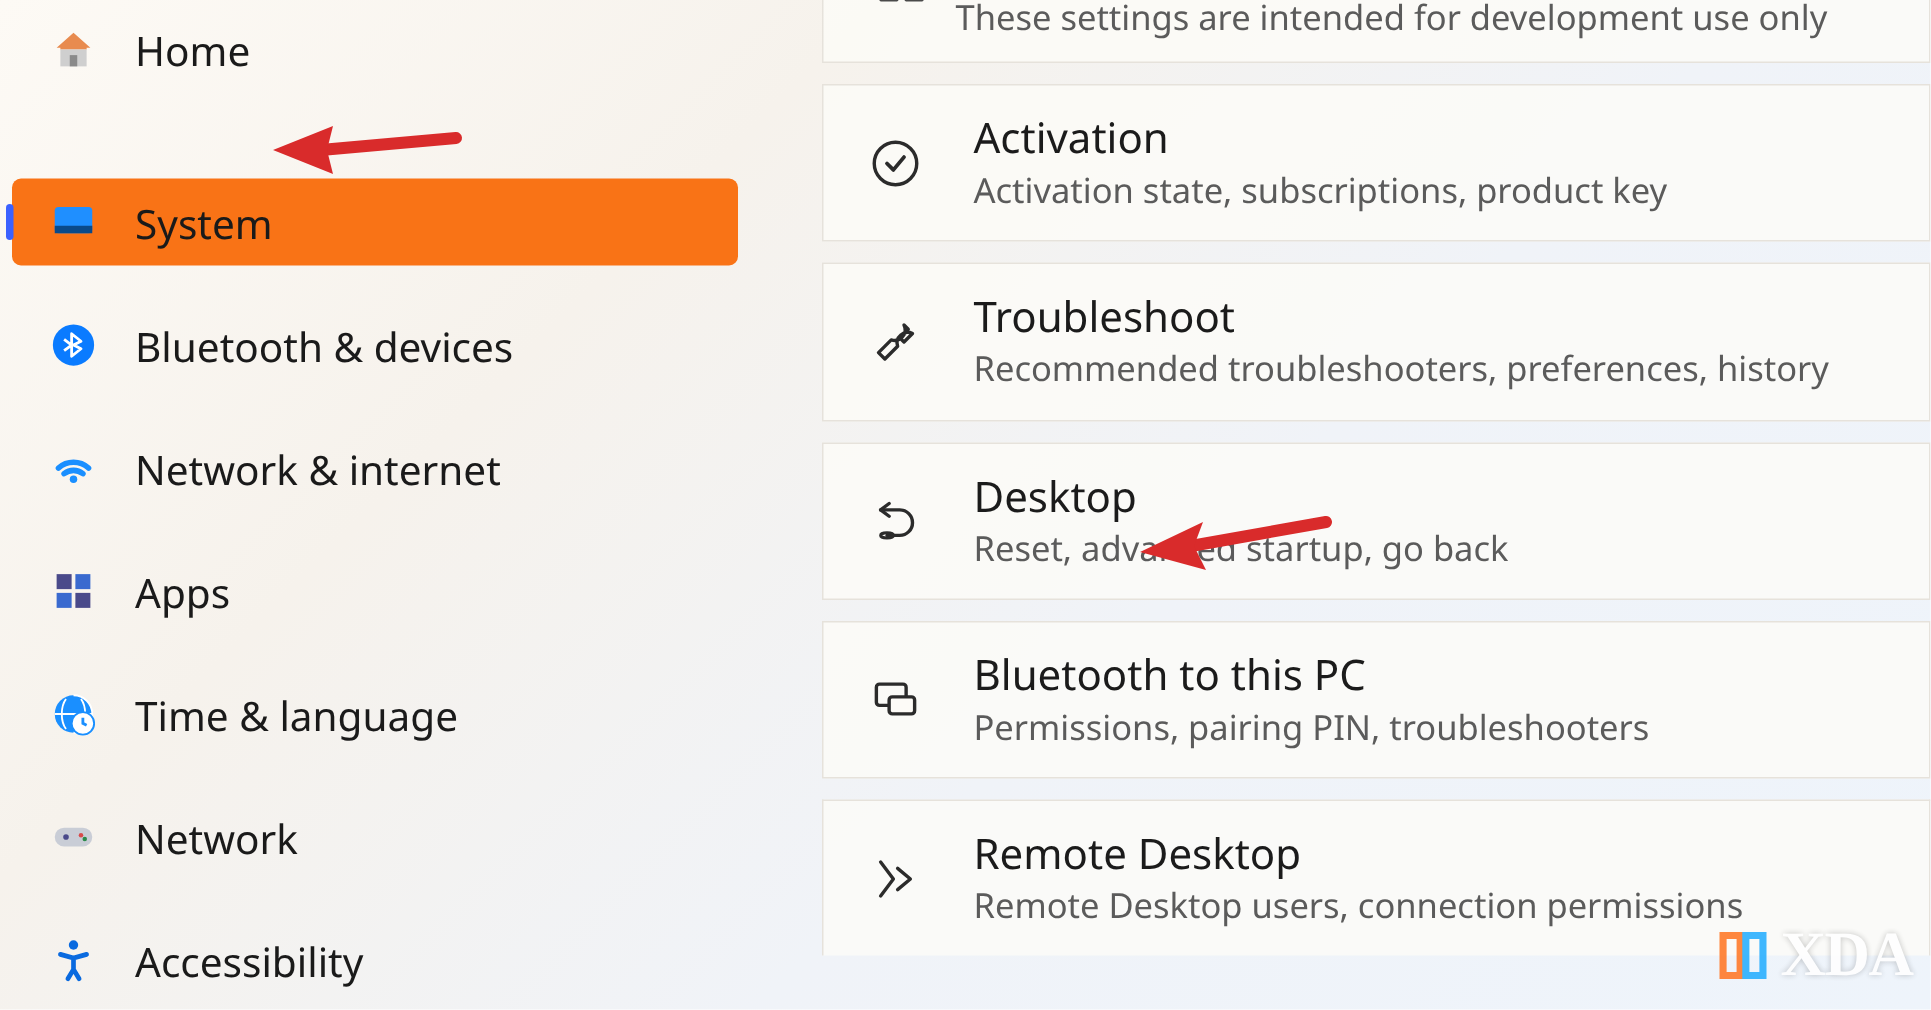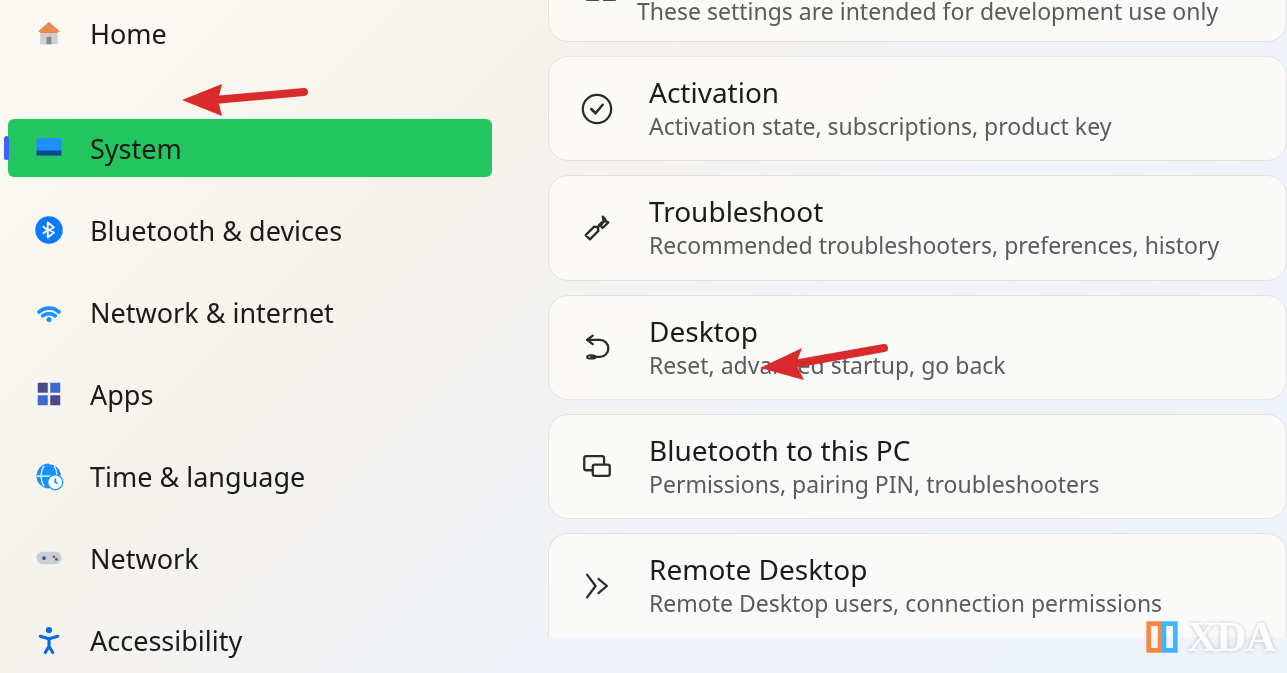--- a/index.html
+++ b/index.html
@@ -38,21 +38,21 @@
     align-items: center;
     justify-content: center;
     font-size: 28px;
   }
   .sidebar-item .label {
     font-size: 27px;
     font-weight: 400;
     color: #1a1a1a;
   }
   .sidebar-item.selected {
-    background: #22c55e;
+    background: #f97316;
     margin-top: 37px;
   }
   .sidebar-item.selected::before {
     content: "";
     position: absolute;
     left: -4px;
     top: 50%;
     transform: translateY(-50%);
     width: 5px;
     height: 24px;
@@ -63,21 +63,21 @@
     flex: 1;
     padding: 0 0 0 48px;
     display: flex;
     flex-direction: column;
     gap: 14px;
     position: relative;
   }
   .card {
     background: #fdfbf7cc;
     border: 1px solid #e6e2db;
-    border-radius: 20px;
+    border-radius: 0;
     padding: 18px 28px 18px 30px;
     display: flex;
     align-items: center;
     gap: 34px;
     cursor: pointer;
     min-height: 92px;
   }
   .card.partial-top {
     border-top-left-radius: 0;
     border-top-right-radius: 0;

